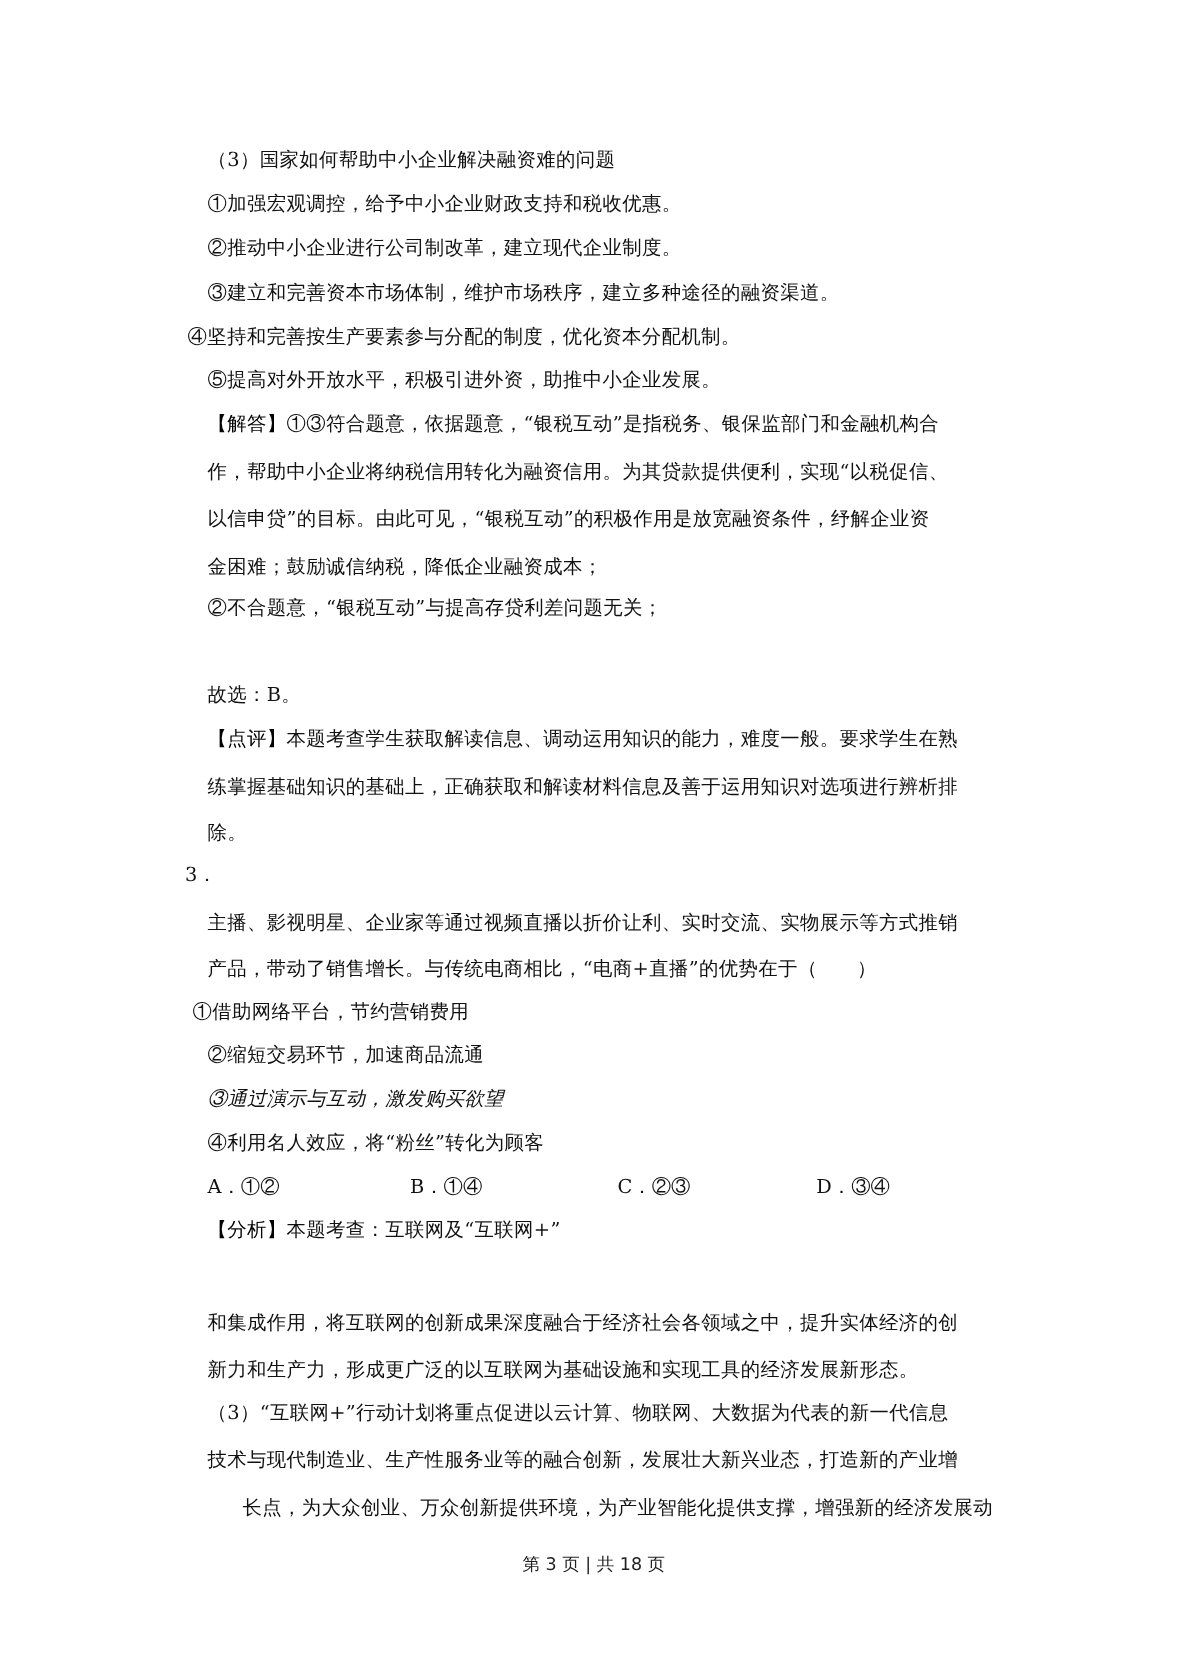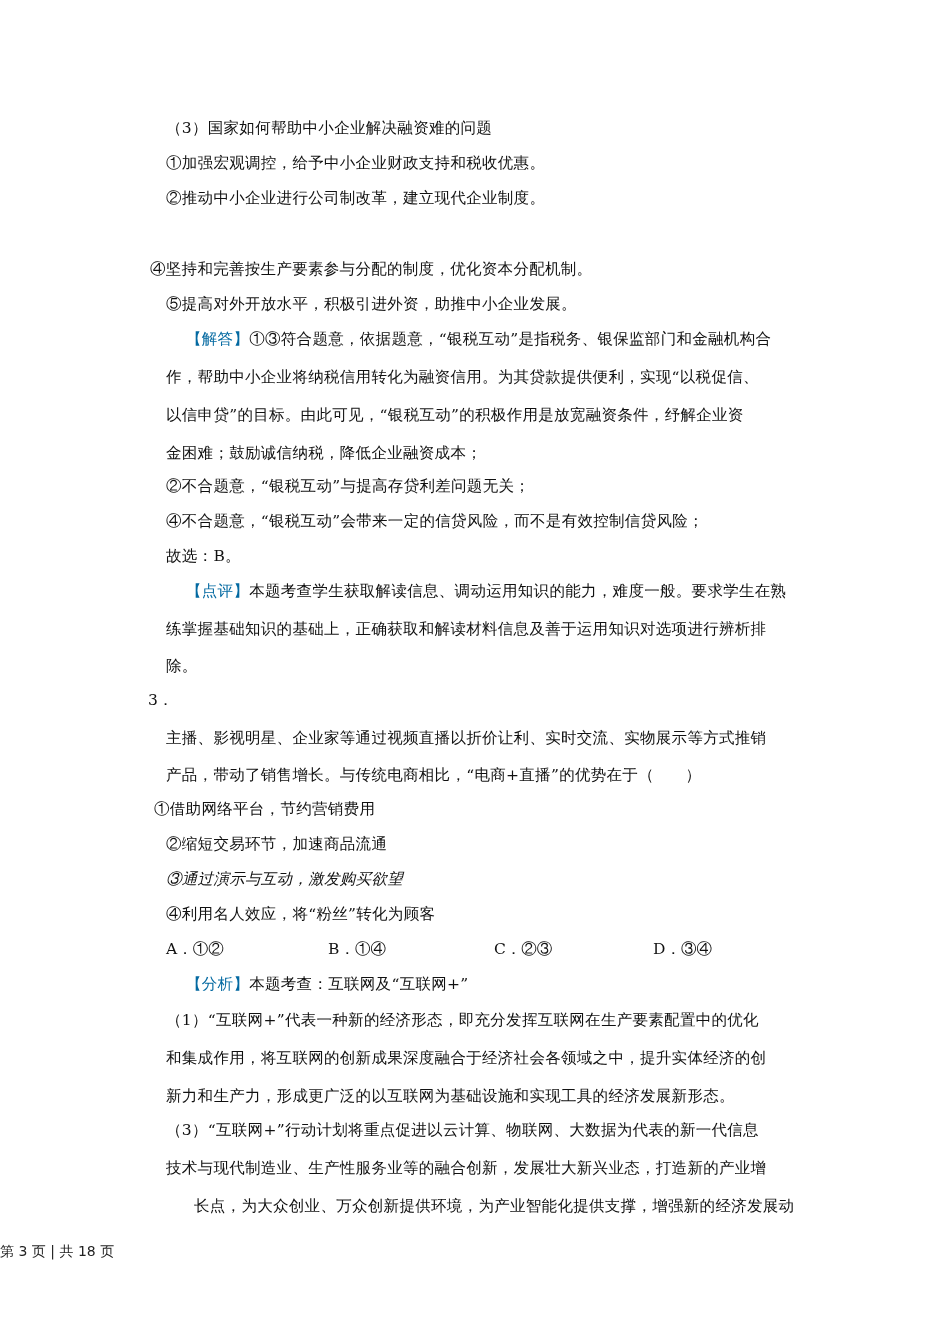--- a/index.html
+++ b/index.html
@@ -1,45 +1,45 @@
 <!DOCTYPE html>
 <html><head>
 <meta charset="utf-8">
 <style>
   html, body { margin:0; padding:0; background:#ffffff; }
   body { width:950px; height:1344px; position:relative; overflow:hidden;
          font-family:"DejaVu Serif","Liberation Serif",serif; color:#111; }
   .page { position:absolute; left:0; top:0; width:950px; height:1344px; }
   .line { position:absolute; font-size:15.5px; line-height:20px; white-space:nowrap; letter-spacing:0.3px; }
-  .tag { color:#0369a1;margin-left:20px; }
+  .tag { color:#000000; }
   .num { position:absolute; left:148px; font-size:15.5px; line-height:20px; }
   .opts { position:absolute; left:166px; font-size:15.5px; line-height:20px; width:660px; }
   .opt { position:absolute; top:0; white-space:nowrap; }
-  .footer { position:absolute; top:1243px; left:0; width:950px; text-align:left;
+  .footer { position:absolute; top:1243px; left:0; width:950px; text-align:center;
             font-family:"DejaVu Sans","Liberation Sans",sans-serif; font-size:14px; color:#222; }
 </style>
 </head>
 <body>
 
 <div class="page">
 
   <div class="line" style="left:166px; top:118px;">（3）国家如何帮助中小企业解决融资难的问题</div>
   <div class="line" style="left:166px; top:153px;">①加强宏观调控，给予中小企业财政支持和税收优惠。</div>
   <div class="line" style="left:166px; top:188px;">②推动中小企业进行公司制改革，建立现代企业制度。</div>
+  <div class="line" style="left:166px; top:224px;">③建立和完善资本市场体制，维护市场秩序，建立多种途径的融资渠道。</div>
   <div class="line" style="left:150px; top:259px;">④坚持和完善按生产要素参与分配的制度，优化资本分配机制。</div>
   <div class="line" style="left:166px; top:294px;">⑤提高对外开放水平，积极引进外资，助推中小企业发展。</div>
 
   <div class="line" style="left:166px; top:329px;">
     <span class="tag">【解答】</span><span>①③符合题意，依据题意，“银税互动”是指税务、银保监部门和金融机构合</span>
   </div>
   <div class="line" style="left:166px; top:367px;">作，帮助中小企业将纳税信用转化为融资信用。为其贷款提供便利，实现“以税促信、</div>
   <div class="line" style="left:166px; top:405px;">以信申贷”的目标。由此可见，“银税互动”的积极作用是放宽融资条件，纾解企业资</div>
   <div class="line" style="left:166px; top:443px;">金困难；鼓励诚信纳税，降低企业融资成本；</div>
   <div class="line" style="left:166px; top:476px;">②不合题意，“银税互动”与提高存贷利差问题无关；</div>
-  <div class="line" style="left:166px; top:511px;">④不合题意，“银税互动”会带来一定的信贷风险，而不是有效控制信贷风险；</div>
   <div class="line" style="left:166px; top:546px;">故选：B。</div>
 
   <div class="line" style="left:166px; top:581px;">
     <span class="tag">【点评】</span><span>本题考查学生获取解读信息、调动运用知识的能力，难度一般。要求学生在熟</span>
   </div>
   <div class="line" style="left:166px; top:619px;">练掌握基础知识的基础上，正确获取和解读材料信息及善于运用知识对选项进行辨析排</div>
   <div class="line" style="left:166px; top:656px;">除。</div>
 
   <div class="num" style="top:690px;">3．</div>
   <div class="line" style="left:166px; top:728px;">主播、影视明星、企业家等通过视频直播以折价让利、实时交流、实物展示等方式推销</div>
@@ -52,21 +52,20 @@
   <div class="opts" style="top:939px;">
     <span class="opt" style="left:0px;">A．①②</span>
     <span class="opt" style="left:162px;">B．①④</span>
     <span class="opt" style="left:328px;">C．②③</span>
     <span class="opt" style="left:487px;">D．③④</span>
   </div>
 
   <div class="line" style="left:166px; top:974px;">
     <span class="tag">【分析】</span><span>本题考查：互联网及“互联网+”</span>
   </div>
-  <div class="line" style="left:166px; top:1010px;">（1）“互联网+”代表一种新的经济形态，即充分发挥互联网在生产要素配置中的优化</div>
   <div class="line" style="left:166px; top:1048px;">和集成作用，将互联网的创新成果深度融合于经济社会各领域之中，提升实体经济的创</div>
   <div class="line" style="left:166px; top:1086px;">新力和生产力，形成更广泛的以互联网为基础设施和实现工具的经济发展新形态。</div>
   <div class="line" style="left:166px; top:1120px;">（3）“互联网+”行动计划将重点促进以云计算、物联网、大数据为代表的新一代信息</div>
   <div class="line" style="left:166px; top:1158px;">技术与现代制造业、生产性服务业等的融合创新，发展壮大新兴业态，打造新的产业增</div>
   <div class="line" style="left:166px; top:1196px;margin-left:28px;">长点，为大众创业、万众创新提供环境，为产业智能化提供支撑，增强新的经济发展动</div>
 
   <div class="footer">第 3 页 | 共 18 页</div>
 </div>
 
 </body></html>

